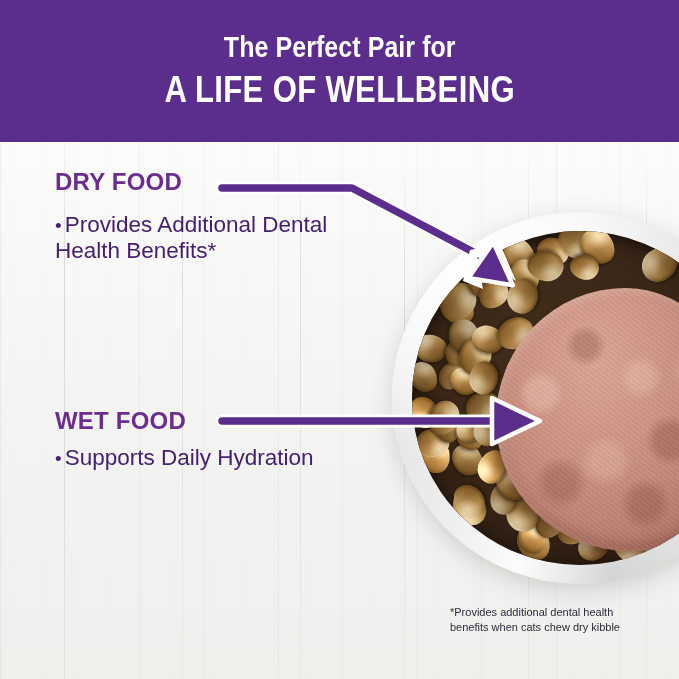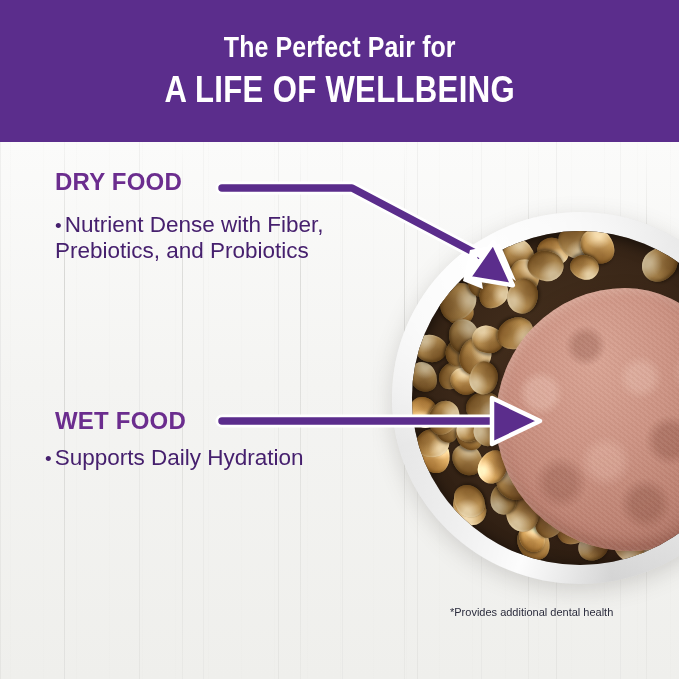--- a/index.html
+++ b/index.html
@@ -277,27 +277,27 @@
     <div class="header-line1">The Perfect Pair for</div>
     <div class="header-line2">A LIFE OF WELLBEING</div>
   </div>
 
   <div class="content">
 
     <div class="sec-heading" style="left:55px; top:26px;">DRY FOOD</div>
 
     <div class="bullet-block" style="left:55px; top:70px;">
       <div class="bullet-item">
-        <span class="dot">•</span><span>Nutrient Dense with Fiber, Prebiotics, and Probiotics</span>
+        <span class="dot">•</span><span>Provides Additional Dental Health Benefits*</span>
       </div>
     </div>
 
     <div class="sec-heading" style="left:55px; top:265px;">WET FOOD</div>
 
-    <div class="bullet-block" style="left:45px; top:303px;">
+    <div class="bullet-block" style="left:55px; top:303px;">
       <div class="bullet-item">
         <span class="dot">•</span><span>Supports Daily Hydration</span>
       </div>
     </div>
   </div>
 
   <svg class="arrows" viewBox="0 0 679 679">
 
     <g>
       <polyline points="222,188 352,188 498,265" fill="none" stroke="#ffffff" stroke-width="13" stroke-linecap="round" stroke-linejoin="round"></polyline>
@@ -311,15 +311,16 @@
 
     <g>
       <line x1="222" y1="421" x2="500" y2="421" stroke="#ffffff" stroke-width="13" stroke-linecap="round"></line>
       <line x1="222" y1="421" x2="498" y2="421" stroke="#5b2d8c" stroke-width="7.5" stroke-linecap="round"></line>
       <path d="M 540,421 L 492,444 L 492,398 Z" fill="#5b2d8c" stroke="#ffffff" stroke-width="4.5" stroke-linejoin="round"></path>
     </g>
   </svg>
 
   <div class="footnote">
     <div>*Provides additional dental health</div>
+    <div>benefits when cats chew dry kibble</div>
   </div>
 
 </div>
 
 </body></html>

